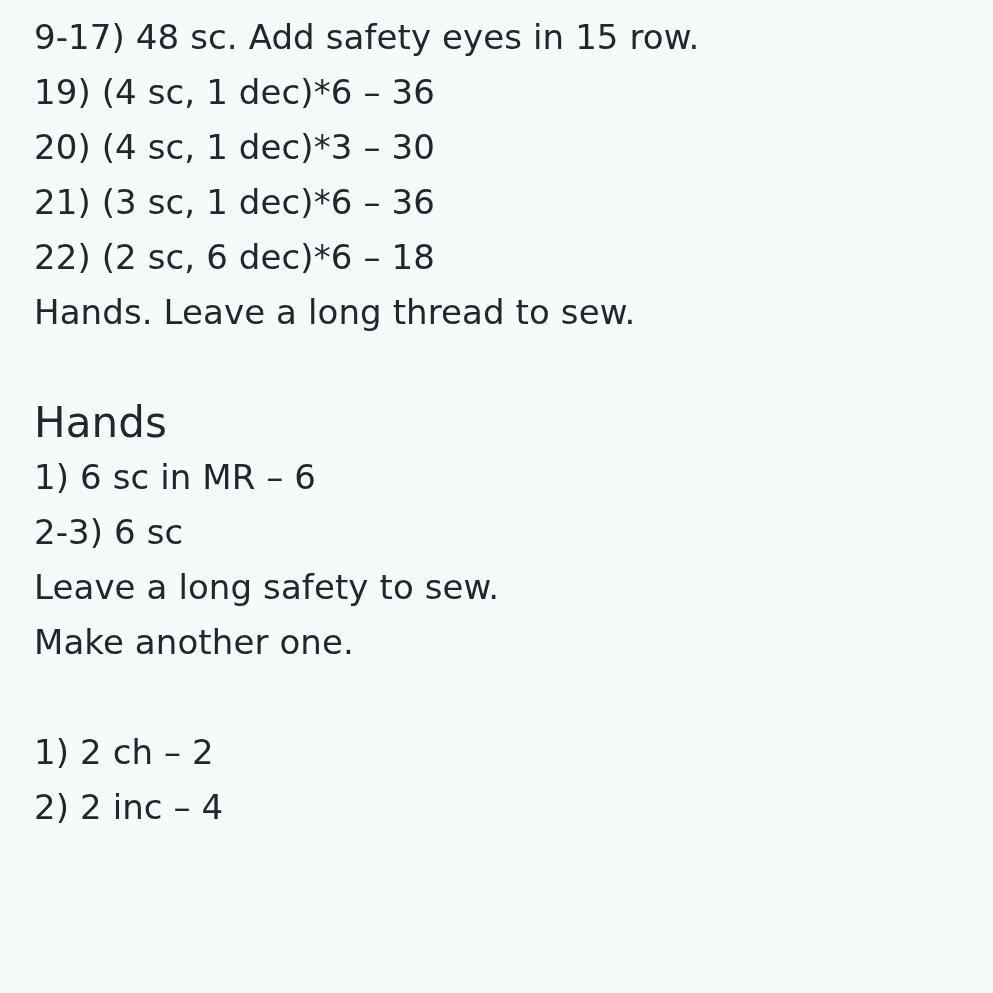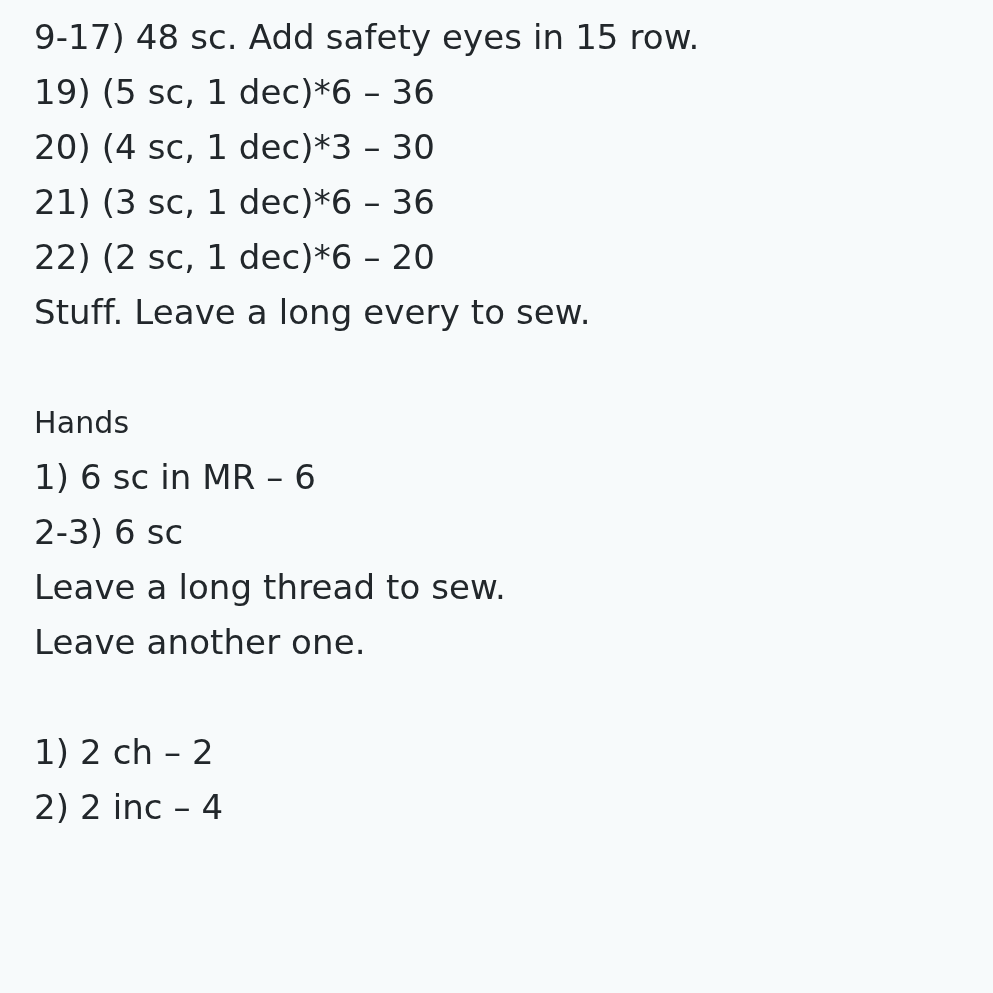--- a/index.html
+++ b/index.html
@@ -22,54 +22,54 @@
     background: #f7fafb;
   }
   .line {
     font-size: 34px;
     line-height: 55px;
     letter-spacing: 0.1px;
     white-space: pre;
     color: #22272b;
   }
   .line.heading {
-    font-size: 30px;
+    font-size: 42px;
   }
   .spacer {
     height: 55px;
   }
   .clipped-top {
     height: 4px;
     overflow: hidden;
   }
 </style>
 </head>
 <body>
 
 <div class="page">
 
   <div class="clipped-top"></div>
 
   <div>
     <div class="line">9-17) 48 sc. Add safety eyes in 15 row.</div>
-    <div class="line">19) (5 sc, 1 dec)*6 – 36</div>
+    <div class="line">19) (4 sc, 1 dec)*6 – 36</div>
     <div class="line">20) (4 sc, 1 dec)*3 – 30</div>
     <div class="line">21) (3 sc, 1 dec)*6 – 36</div>
-    <div class="line">22) (2 sc, 1 dec)*6 – 20</div>
-    <div class="line">Stuff. Leave a long every to sew.</div>
+    <div class="line">22) (2 sc, 6 dec)*6 – 18</div>
+    <div class="line">Hands. Leave a long thread to sew.</div>
   </div>
 
   <div class="spacer"></div>
 
   <div>
     <div class="line heading">Hands</div>
     <div class="line">1) 6 sc in MR – 6</div>
     <div class="line">2-3) 6 sc</div>
-    <div class="line">Leave a long thread to sew.</div>
-    <div class="line">Leave another one.</div>
+    <div class="line">Leave a long safety to sew.</div>
+    <div class="line">Make another one.</div>
   </div>
 
   <div class="spacer"></div>
 
   <div>
     <div class="line">1) 2 ch – 2</div>
     <div class="line">2) 2 inc – 4</div>
   </div>
 
 </div>

